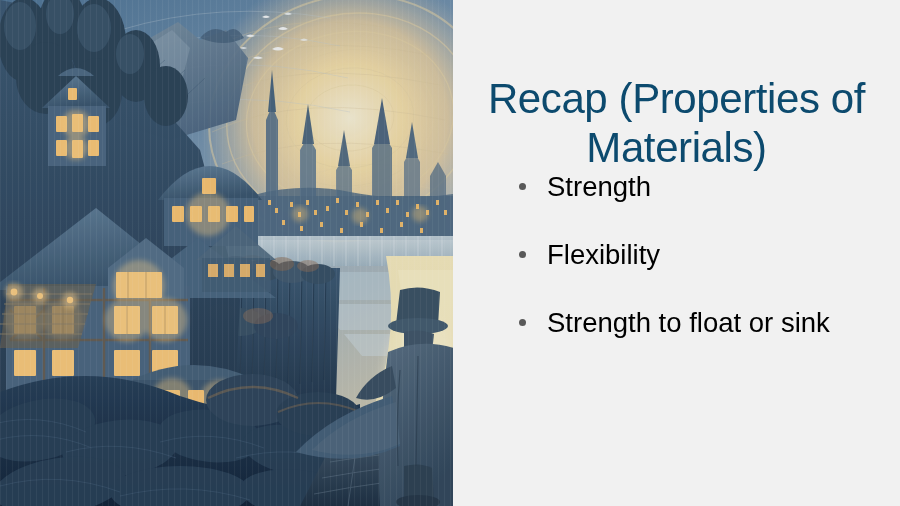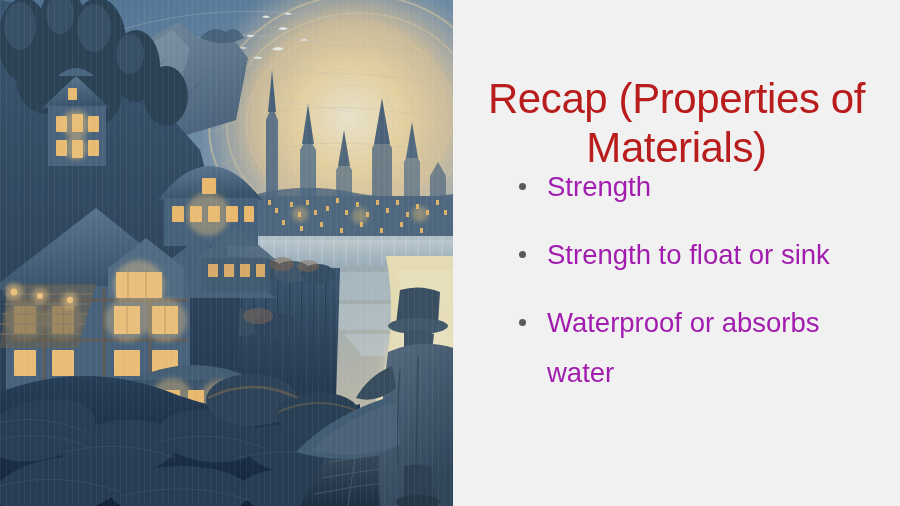--- a/index.html
+++ b/index.html
@@ -49,21 +49,21 @@
   }
 
   .slide-title {
     position: absolute;
     left: 14px;
     top: 46px;
     width: 419px;
     text-align: center;
     font-size: 42px;
     line-height: 1.17;
-    color: #b91c1c;
+    color: #0c4a6e;
     font-weight: 400;
     letter-spacing: -0.4px;
     font-family: "Liberation Sans", sans-serif;
   }
 
   .bullet-list {
     position: absolute;
     left: 0;
     top: 162px;
     width: 447px;
@@ -72,21 +72,21 @@
     padding: 0;
   }
 
   .bullet-item {
     position: relative;
     padding-left: 94px;
     padding-right: 36px;
     margin-bottom: 18px;
     font-size: 27.5px;
     line-height: 50px;
-    color: #a21caf;
+    color: #000000;
     font-weight: 400;
     font-family: "Liberation Sans", sans-serif;
   }
 
   .bullet-item .marker {
     position: absolute;
     left: 66px;
     top: 21px;
     width: 7px;
     height: 7px;
@@ -567,22 +567,22 @@
 
     <h1 class="slide-title">Recap (Properties of Materials)</h1>
 
     <ul class="bullet-list">
       <li class="bullet-item">
         <span class="marker"></span>
         <span>Strength</span>
       </li>
       <li class="bullet-item">
         <span class="marker"></span>
-        <span>Strength to float or sink</span>
+        <span>Flexibility</span>
       </li>
       <li class="bullet-item">
         <span class="marker"></span>
-        <span>Waterproof or absorbs water</span>
+        <span>Strength to float or sink</span>
       </li>
     </ul>
 
   </div>
 </div>
 
 </body></html>

